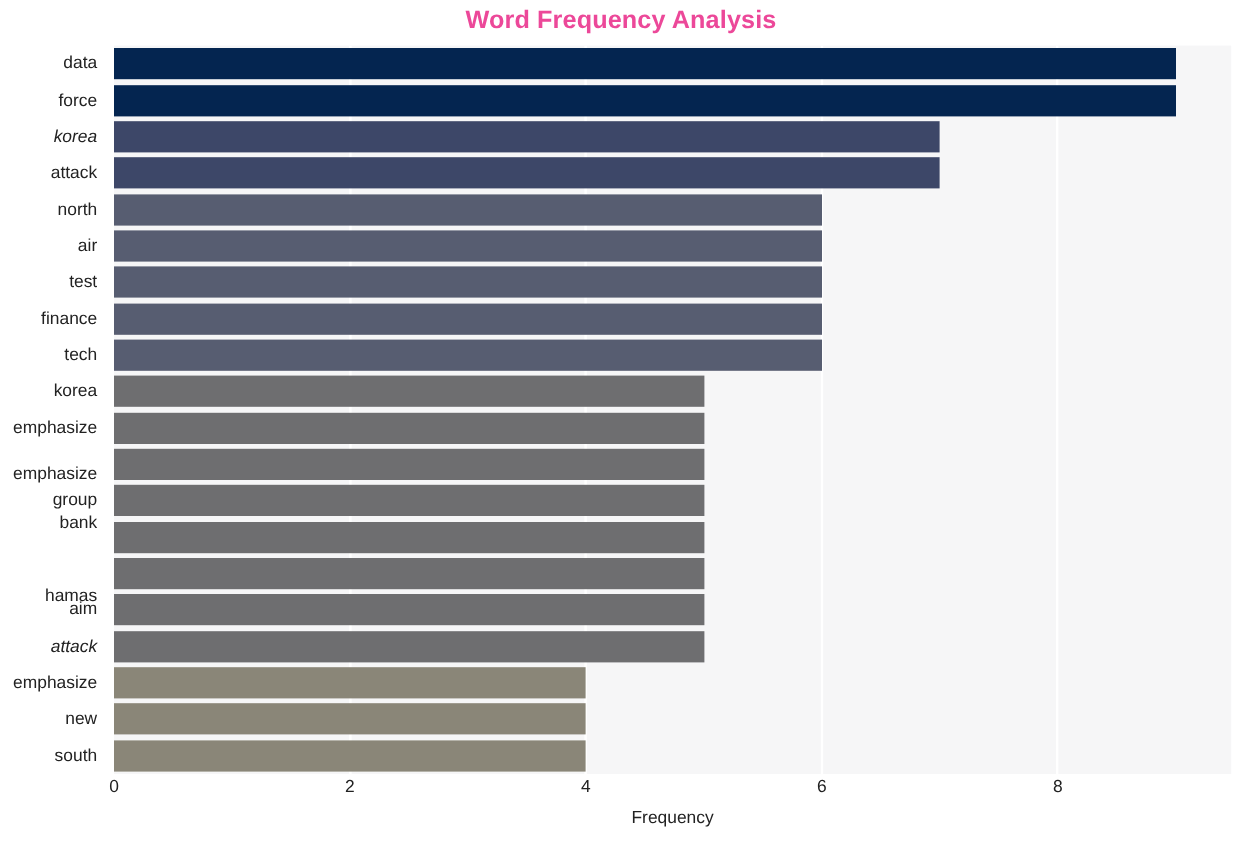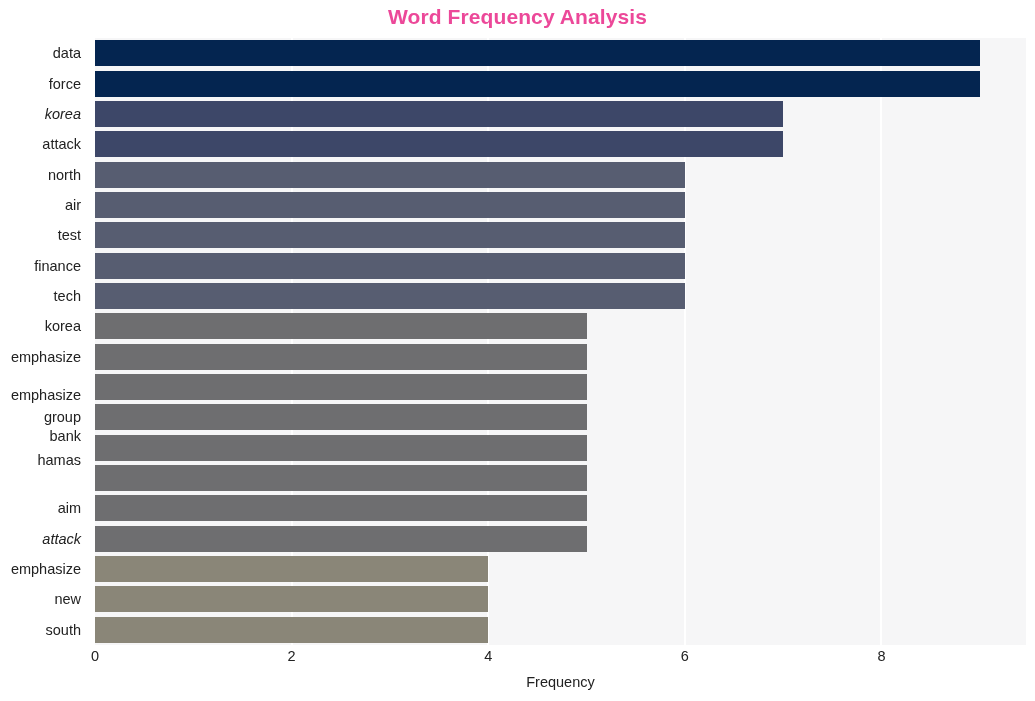--- a/index.html
+++ b/index.html
@@ -163,21 +163,21 @@
       <div class="ylabel" style="top: 123.575px;">north</div>
       <div class="ylabel" style="top: 153.925px;">air</div>
       <div class="ylabel" style="top: 184.275px;">test</div>
       <div class="ylabel" style="top: 214.625px;">finance</div>
       <div class="ylabel" style="top: 244.975px;">tech</div>
       <div class="ylabel" style="top: 275.325px;">korea</div>
       <div class="ylabel" style="top: 305.675px;">emphasize</div>
       <div class="ylabel" style="top: 344px;">emphasize</div>
       <div class="ylabel" style="top: 366.375px;">group</div>
       <div class="ylabel" style="top: 385px;">bank</div>
-      <div class="ylabel" style="top: 409px;">hamas</div>
+      <div class="ylabel" style="top: 446px;">hamas</div>
       <div class="ylabel" style="top: 457.425px;">aim</div>
       <div class="ylabel" style="top: 487.775px; font-style: italic;">attack</div>
       <div class="ylabel" style="top: 518.125px;">emphasize</div>
       <div class="ylabel" style="top: 548.475px;">new</div>
       <div class="ylabel" style="top: 578.825px;">south</div>
     </div>
 
   <div class="xticks" id="xticks">
       <div class="xtick" style="left: 95px;">0</div>
       <div class="xtick" style="left: 291.621px;">2</div>

